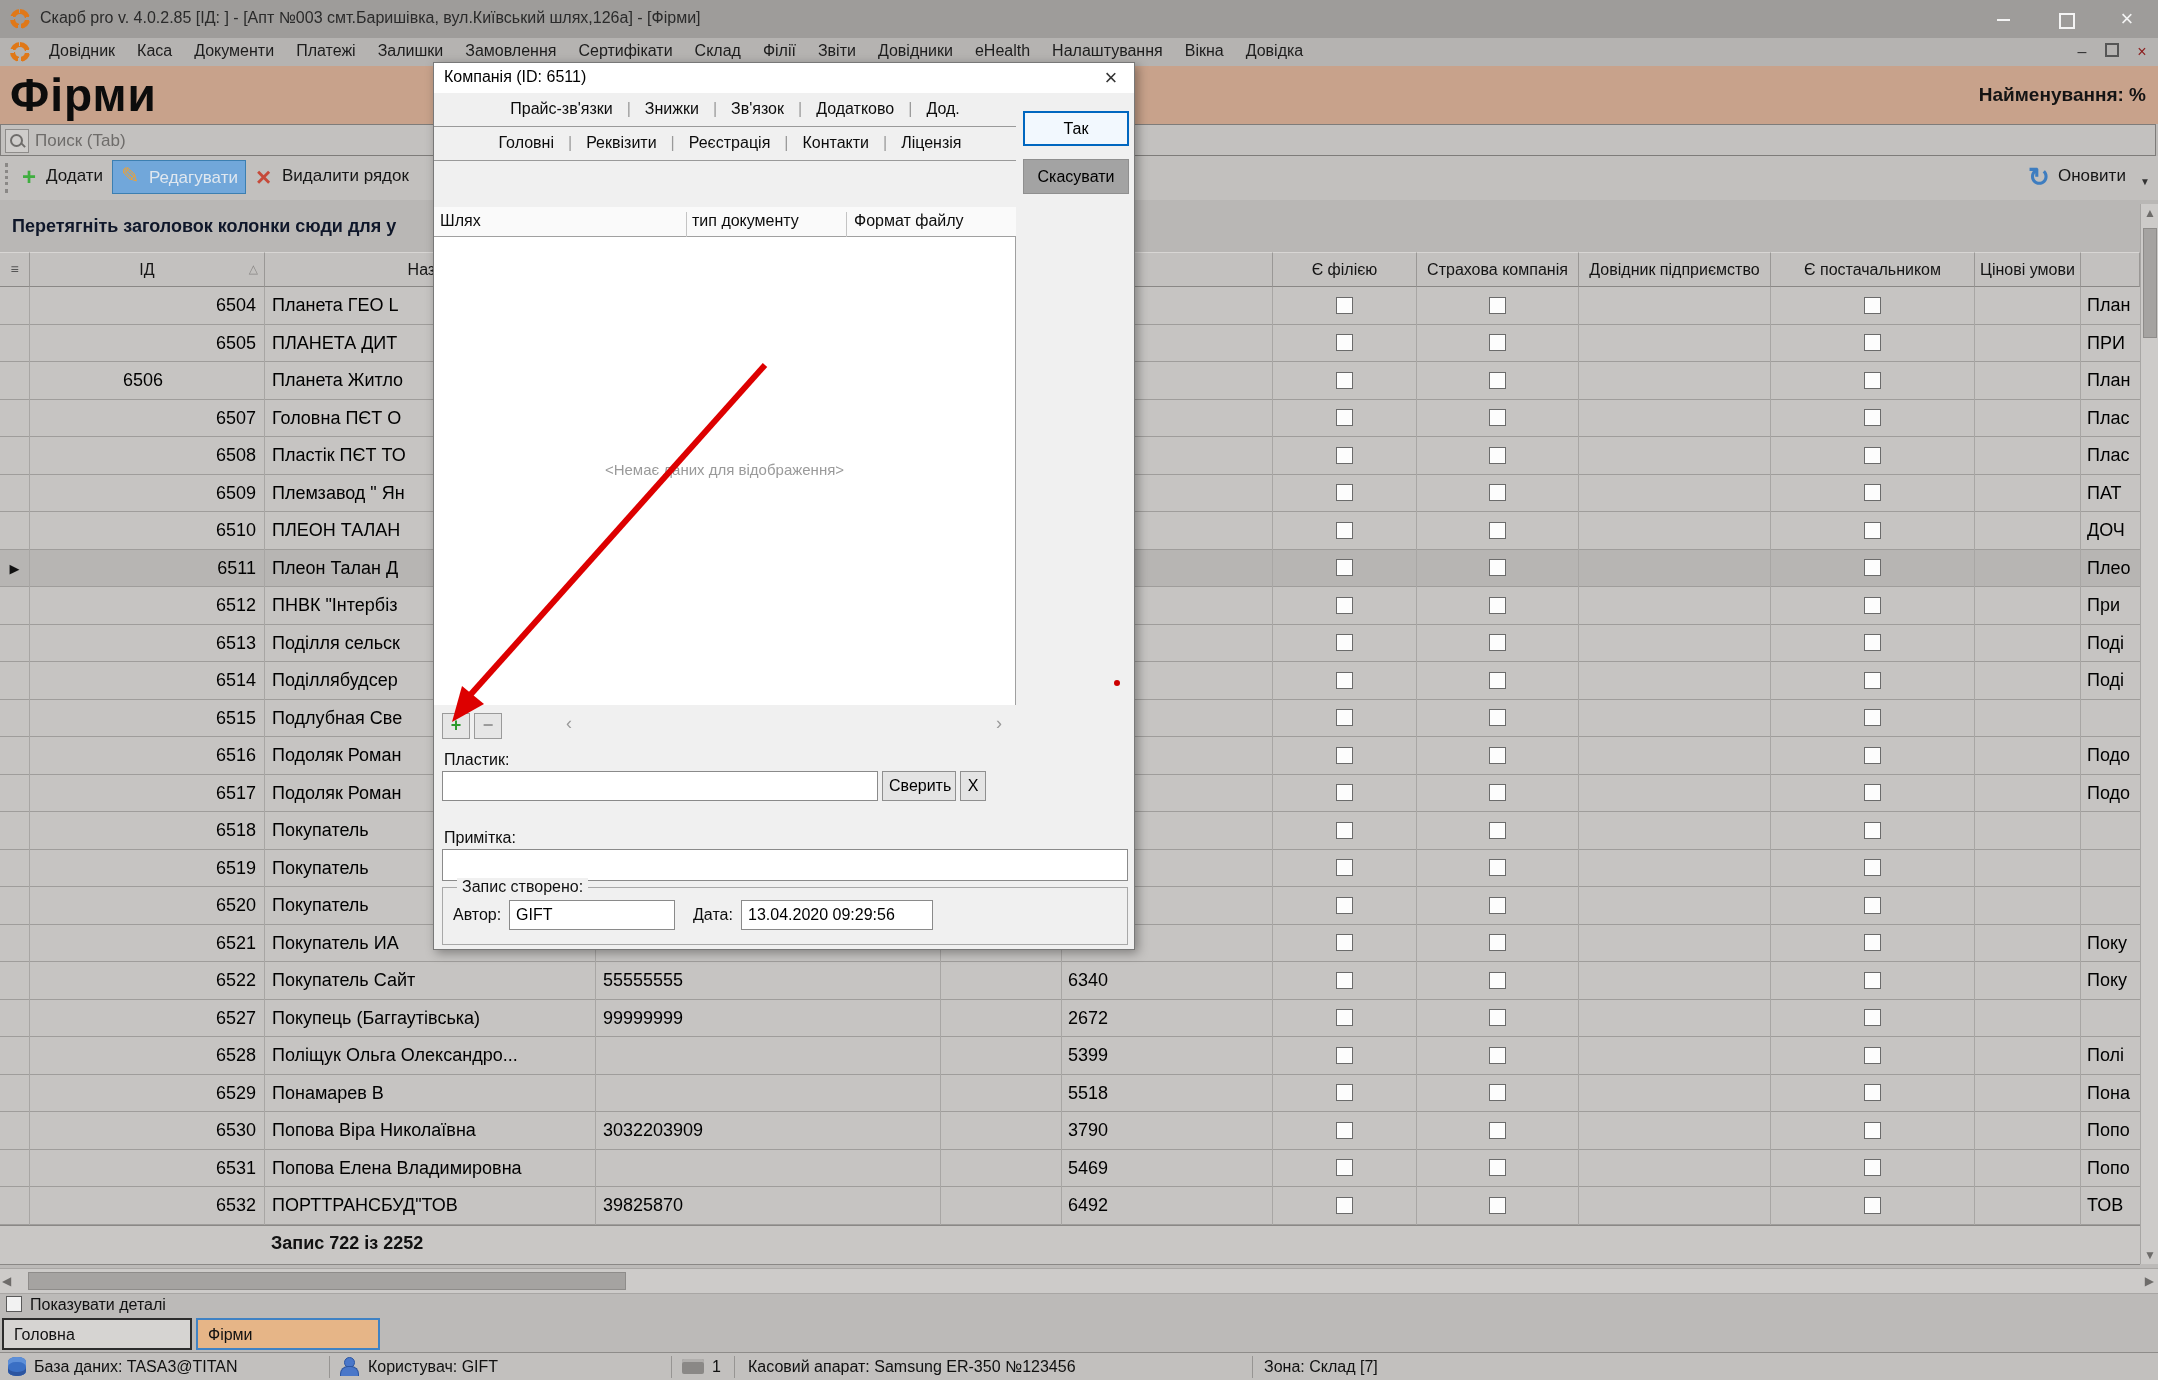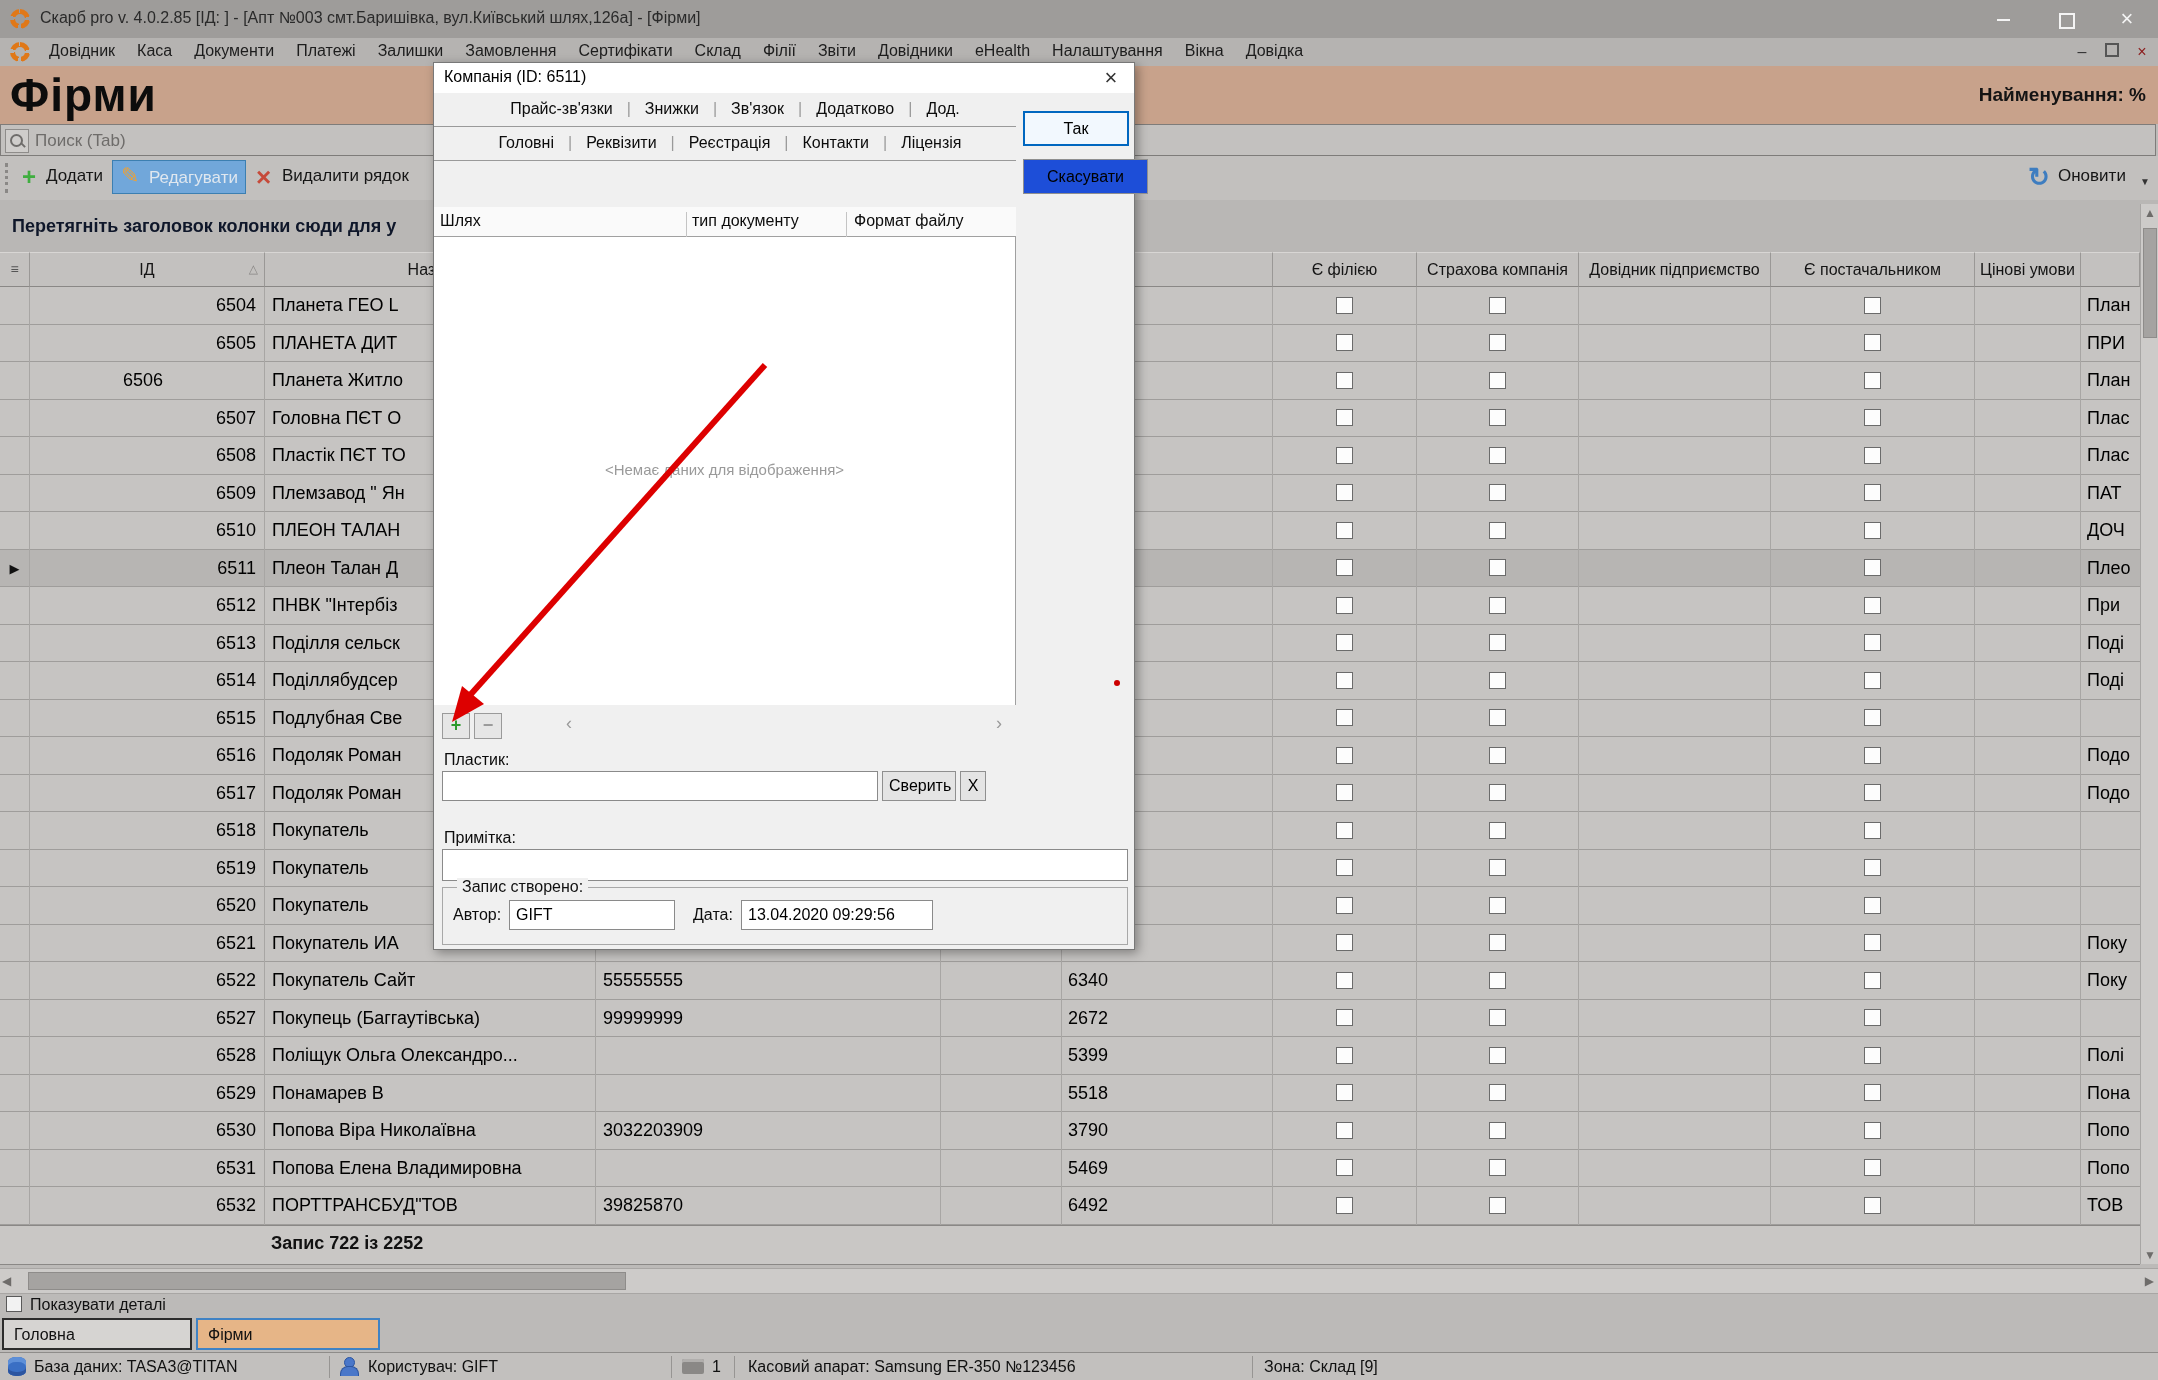--- a/index.html
+++ b/index.html
@@ -80,21 +80,21 @@
   
   .dialog{left:433px;top:62px;width:702px;height:888px;background:#f0f0f0;border:1px solid #787878;box-shadow:3px 3px 10px rgba(0,0,0,.35);box-sizing:border-box;z-index:10;}
   .dtitle{position:absolute;left:0;top:0;width:100%;height:30px;background:#ffffff;}
   .dtitle .ttl{position:absolute;left:10px;top:5px;font-size:16px;color:#000;}
   .dclose{position:absolute;right:10px;top:2px;font-size:22px;color:#333;width:26px;text-align:center;}
   .tabstrip{position:absolute;left:0;width:582px;height:32px;border-bottom:1px solid #9a9a9a;box-sizing:border-box;text-align:center;}
   .dtab{display:inline-block;padding:5px 12px;font-size:16px;color:#0c0c0c;vertical-align:top;}
   .dtab-sep{display:inline-block;color:#9a9a9a;padding:5px 2px;vertical-align:top;}
   .dtab.selected{border:4px solid #dd0000;background:#f5f5f5;padding:2px 22px;margin-top:-1px;font-size:16px;}
   .okbtn{position:absolute;left:589px;top:48px;width:106px;height:35px;background:#f2f8fe;border:2px solid #0067c0;font-size:16px;font-family:"Liberation Sans",sans-serif;}
-  .cancelbtn{position:absolute;left:589px;top:96px;width:125px;height:35px;background:#1d4ed8;border:1px solid #8f8f8f;font-size:16px;font-family:"Liberation Sans",sans-serif;}
+  .cancelbtn{position:absolute;left:589px;top:96px;width:106px;height:35px;background:#a3a3a3;border:1px solid #8f8f8f;font-size:16px;font-family:"Liberation Sans",sans-serif;}
   .gridhead{position:absolute;left:0;top:144px;width:582px;height:30px;background:#fafafa;border-bottom:1px solid #a0a0a0;box-sizing:border-box;}
   .gridhead span{position:absolute;top:5px;font-size:16px;color:#0c0c0c;}
   .gcolline{position:absolute;top:0;width:1px;height:30px;background:#c4c4c4;}
   .gridbody{position:absolute;left:0;top:174px;width:582px;height:468px;background:#ffffff;border-right:1px solid #a0a0a0;box-sizing:border-box;}
   .nodata{position:absolute;left:0;top:224px;width:100%;text-align:center;font-size:15px;color:#9a9a9a;}
   .smbtn{position:absolute;width:28px;height:26px;background:#e6e6e6;border:1px solid #9a9a9a;box-sizing:border-box;text-align:center;line-height:22px;font-size:18px;font-weight:bold;}
   .navarrow{position:absolute;top:650px;font-size:18px;color:#9a9a9a;}
   .dlabel{position:absolute;font-size:16px;color:#0c0c0c;}
   .dinput{position:absolute;background:#fff;border:1px solid #8a8a8a;box-sizing:border-box;font-size:16px;font-family:"Liberation Sans",sans-serif;padding:2px 6px;}
   .dbtn{position:absolute;background:#e4e4e4;border:1px solid #8f8f8f;box-sizing:border-box;font-size:16px;font-family:"Liberation Sans",sans-serif;text-align:center;}
@@ -683,21 +683,21 @@
     <span class="ssep" style="left:329px;"></span>
     <span class="user-head"></span>
       <span class="user-body"></span>
     <span class="stext" style="left:368px;">Користувач: GIFT</span>
     <span class="ssep" style="left:671px;"></span>
     <span class="printer-icon"></span>
     <span class="stext" style="left:712px;">1</span>
     <span class="ssep" style="left:734px;"></span>
     <span class="stext" style="left:748px;">Касовий апарат: Samsung ER-350 №123456</span>
     <span class="ssep" style="left:1252px;"></span>
-    <span class="stext" style="left:1264px;">Зона: Склад [9]</span>
+    <span class="stext" style="left:1264px;">Зона: Склад [7]</span>
   </div>
 
   <div class="abs dialog">
     <div class="dtitle">
       <span class="ttl">Компанія (ID: 6511)</span>
       <span class="dclose">×</span>
     </div>
     <div class="tabstrip" id="tabrow1" style="top: 32px; padding-left: 20px;"><span class="dtab">Прайс-зв'язки</span><span class="dtab-sep">|</span><span class="dtab">Знижки</span><span class="dtab-sep">|</span><span class="dtab">Зв'язок</span><span class="dtab-sep">|</span><span class="dtab">Додатково</span><span class="dtab-sep">|</span><span class="dtab">Дод.</span></div>
     <div class="tabstrip" id="tabrow2" style="top: 66px; padding-left: 10px;"><span class="dtab">Головні</span><span class="dtab-sep">|</span><span class="dtab">Реквізити</span><span class="dtab-sep">|</span><span class="dtab">Реєстрація</span><span class="dtab-sep">|</span><span class="dtab">Контакти</span><span class="dtab-sep">|</span><span class="dtab">Ліцензія</span></div>
     <button class="okbtn">Так</button>

